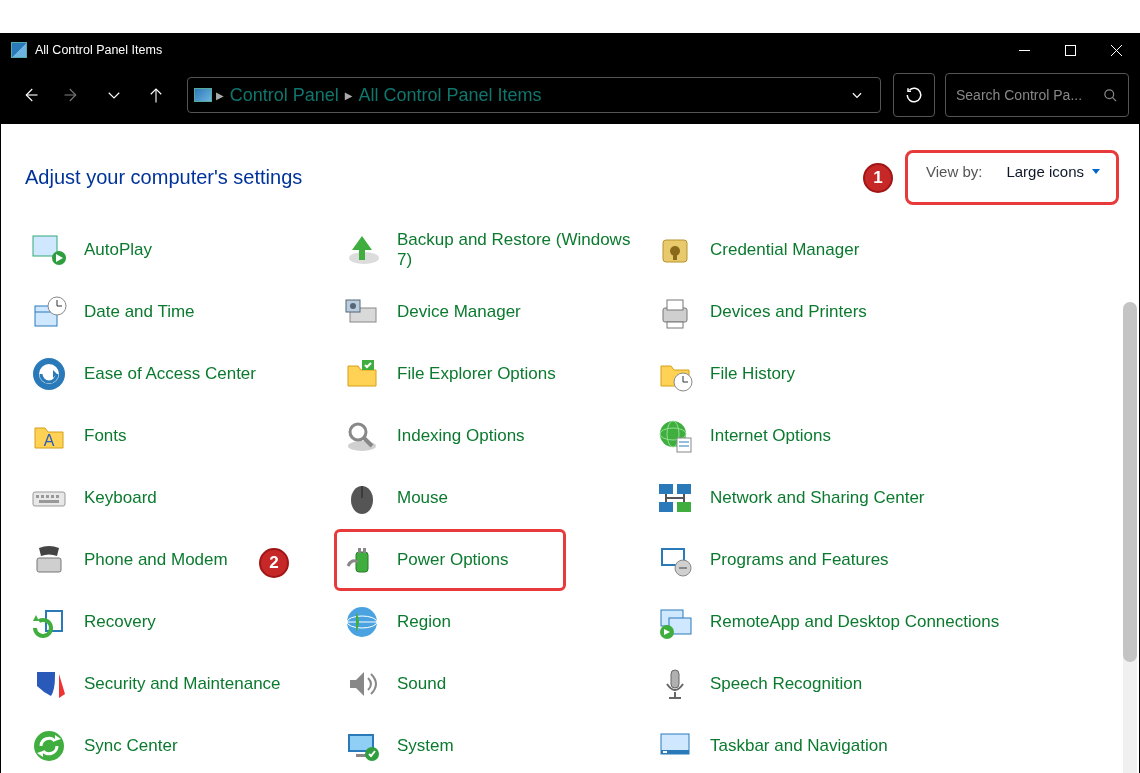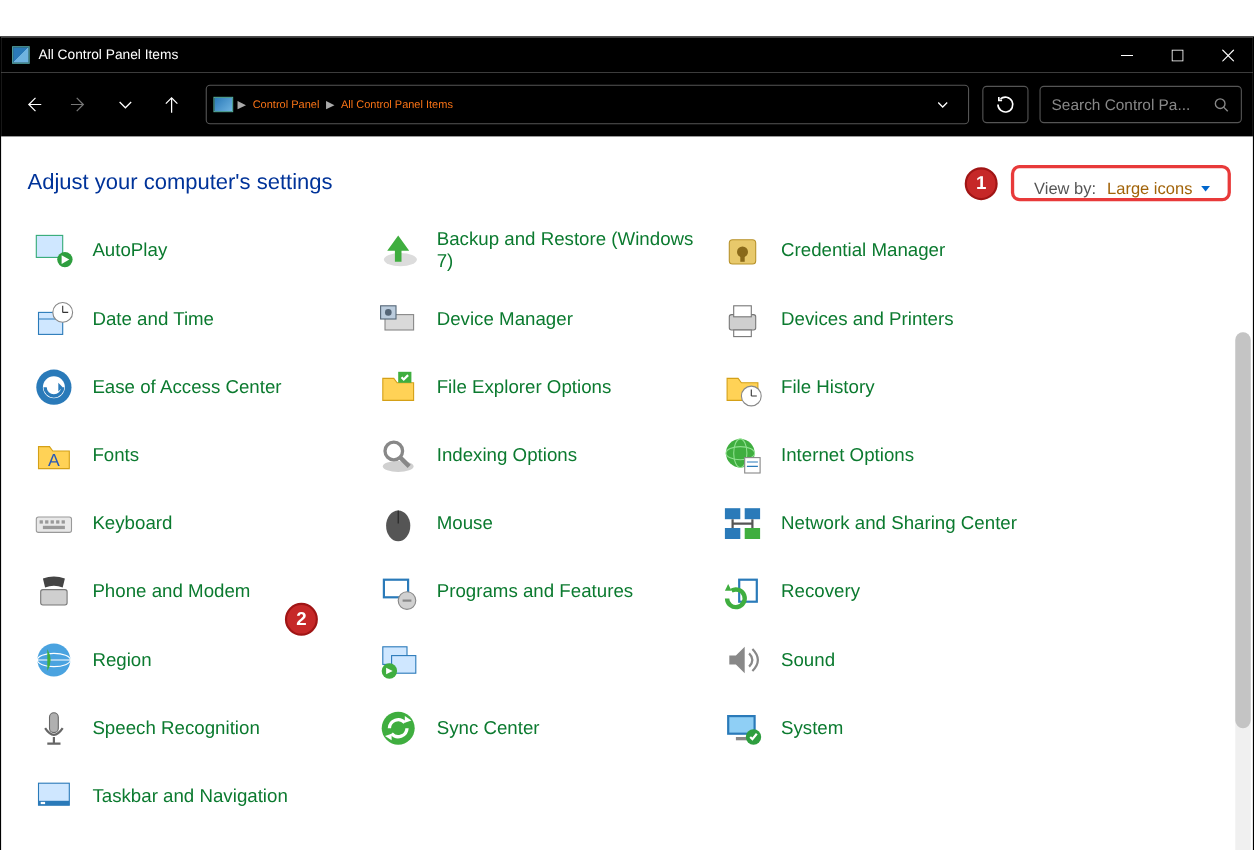--- a/index.html
+++ b/index.html
@@ -12,34 +12,34 @@
   .title-bar .spacer { flex:1; }
   .win-btn { width:46px; height:32px; display:flex; align-items:center; justify-content:center; color:#fff; }
   .win-btn svg { width:11px; height:11px; stroke:#fff; stroke-width:1; fill:none; }
   
   .nav-bar { height:58px; background:#000; display:flex; align-items:center; padding:0 10px; gap:4px; color:#fff;}
   .nav-btn { width:38px; height:38px; display:flex; align-items:center; justify-content:center; border-radius:4px; }
   .nav-btn svg { width:18px; height:18px; stroke:#fff; stroke-width:1.5; fill:none; }
   .nav-btn.disabled svg { stroke:#777; }
   .address { flex:1; height:36px; background:#000; border:1px solid #555; border-radius:4px; margin:0 8px; display:flex; align-items:center; padding:0 6px; position:relative;}
   .address .mini-icon { width:18px; height:14px; background:linear-gradient(135deg,#2a7ab9,#6fb3e0); border:1px solid #5a9; margin-right:4px;}
-  .crumb { font-size:10px; color:#f97316; padding:0 6px; white-space:nowrap;}
+  .crumb { font-size:18px; color:#0f766e; padding:0 6px; white-space:nowrap;}
   .crumb-sep { color:#aaa; font-size:10px;}
   .address .tail { margin-left:auto; display:flex; align-items:center; gap:18px; padding-right:10px;}
-  .refresh-btn, .search-box { height:34px; }
+  .refresh-btn, .search-box { height:44px; }
   .refresh-btn { width:42px; display:flex; align-items:center; justify-content:center; border:1px solid #555; border-radius:4px; margin-right:6px;}
   .search-box { width:184px; border:1px solid #555; border-radius:4px; display:flex; align-items:center; padding:0 10px; color:#888; font-size:14px; justify-content:space-between;}
   
   .content-wrap { flex:1; display:flex; overflow:hidden; position:relative;}
   .content { flex:1; overflow:hidden; padding:0 0 0 6px;}
   .header-row { display:flex; align-items:center; padding:26px 20px 14px 18px;}
   .header-row h1 { flex:1; color:#003399; font-weight:400; font-size:20px;}
-  .viewby { display:flex; align-items:center; gap:10px; border:3px solid #e83a3a; border-radius:8px; padding:10px 16px 0 18px; font-size:15px;}
+  .viewby { display:flex; align-items:center; gap:24px; border:3px solid #e83a3a; border-radius:8px; padding:10px 16px 22px 18px; font-size:15px;}
   .viewby .lab { color:#555;}
-  .viewby .val { color:#a16207; display:flex; align-items:center; gap:5px;}
+  .viewby .val { color:#0f172a; display:flex; align-items:center; gap:5px;}
   .viewby .val::after { content:""; border-left:4px solid transparent; border-right:4px solid transparent; border-top:5px solid #0066cc; margin-left:3px;}
   .badge { width:30px; height:30px; border-radius:50%; background:#c62828; color:#fff; font-weight:700; font-size:17px; display:flex; align-items:center; justify-content:center; border:2px solid #a01515;}
   .badge.b1 { margin-right:12px;}
   
   .grid { display:grid; grid-template-columns: 313px 313px 1fr; padding-left:14px; }
   .item { display:flex; align-items:center; height:62px; gap:14px; padding:4px 6px 4px 4px; border:3px solid transparent; border-radius:6px; cursor:default;}
   .item.highlight { border-color:#e83a3a; width:232px;}
   .item .ico { width:42px; height:42px; flex-shrink:0; display:flex; align-items:center; justify-content:center;}
   .item .ico svg { width:40px; height:40px; }
   .item .lbl { font-size:17px; color:#0b7a2f; line-height:1.15;}
@@ -307,20 +307,31 @@
           </div>
           <div class="item">
             <div class="ico">
               <svg xmlns="http://www.w3.org/2000/svg" viewBox="0 0 40 40">
                 <rect x="8" y="18" width="24" height="14" rx="2" fill="#cfcfcf" stroke="#777"></rect>
                 <path d="M10 8 q10 -4 20 0 l-2 8 q-8 -3 -16 0 z" fill="#444"></path>
               </svg>
             </div>
             <div class="lbl">Phone and Modem</div>
           </div>
+          <div class="item highlight">
+            <div class="ico">
+              <svg xmlns="http://www.w3.org/2000/svg" viewBox="0 0 40 40">
+                <rect x="14" y="12" width="12" height="20" rx="3" fill="#3fae3f" stroke="#2a7a2a"></rect>
+                <rect x="16" y="8" width="3" height="5" fill="#888"></rect>
+                <rect x="21" y="8" width="3" height="5" fill="#888"></rect>
+                <path d="M6 26 q4 -8 10 -4" stroke="#888" stroke-width="3" fill="none"></path>
+              </svg>
+            </div>
+            <div class="lbl">Power Options</div>
+          </div>
           <div class="item">
             <div class="ico">
               <svg xmlns="http://www.w3.org/2000/svg" viewBox="0 0 40 40">
                 <rect x="6" y="8" width="24" height="18" fill="#2a7ab9"></rect>
                 <rect x="8" y="10" width="20" height="14" fill="#fff"></rect>
                 <circle cx="28" cy="28" r="8" fill="#d0d0d0" stroke="#888"></circle>
                 <rect x="24" y="27" width="8" height="2" fill="#888"></rect>
               </svg>
             </div>
             <div class="lbl">Programs and Features</div>
@@ -349,20 +360,30 @@
           </div>
           <div class="item">
             <div class="ico">
               <svg xmlns="http://www.w3.org/2000/svg" viewBox="0 0 40 40">
                 <rect x="6" y="8" width="22" height="16" fill="#cfe7ff" stroke="#2a7ab9"></rect>
                 <rect x="14" y="16" width="22" height="16" fill="#cfe7ff" stroke="#2a7ab9"></rect>
                 <circle cx="12" cy="30" r="7" fill="#3fae3f"></circle>
                 <polygon points="9,27 9,33 15,30" fill="#fff"></polygon>
               </svg>
             </div>
+            <div class="lbl">RemoteApp and Desktop Connections</div>
+          </div>
+          <div class="item">
+            <div class="ico">
+              <svg xmlns="http://www.w3.org/2000/svg" viewBox="0 0 40 40">
+                <path d="M8 8 h18 v4 q0 14 -4 20 q-8 -4 -14 -10 z" fill="#2a5ab9"></path>
+                <path d="M30 10 l6 20 l-6 4 z" fill="#e33"></path>
+              </svg>
+            </div>
+            <div class="lbl">Security and Maintenance</div>
           </div>
           <div class="item">
             <div class="ico">
               <svg xmlns="http://www.w3.org/2000/svg" viewBox="0 0 40 40">
                 <polygon points="8,16 14,16 22,8 22,32 14,24 8,24" fill="#888"></polygon>
                 <path d="M26 14 q6 6 0 12" stroke="#888" stroke-width="2" fill="none"></path>
                 <path d="M29 10 q10 10 0 20" stroke="#888" stroke-width="2" fill="none"></path>
               </svg>
             </div>
             <div class="lbl">Sound</div>

